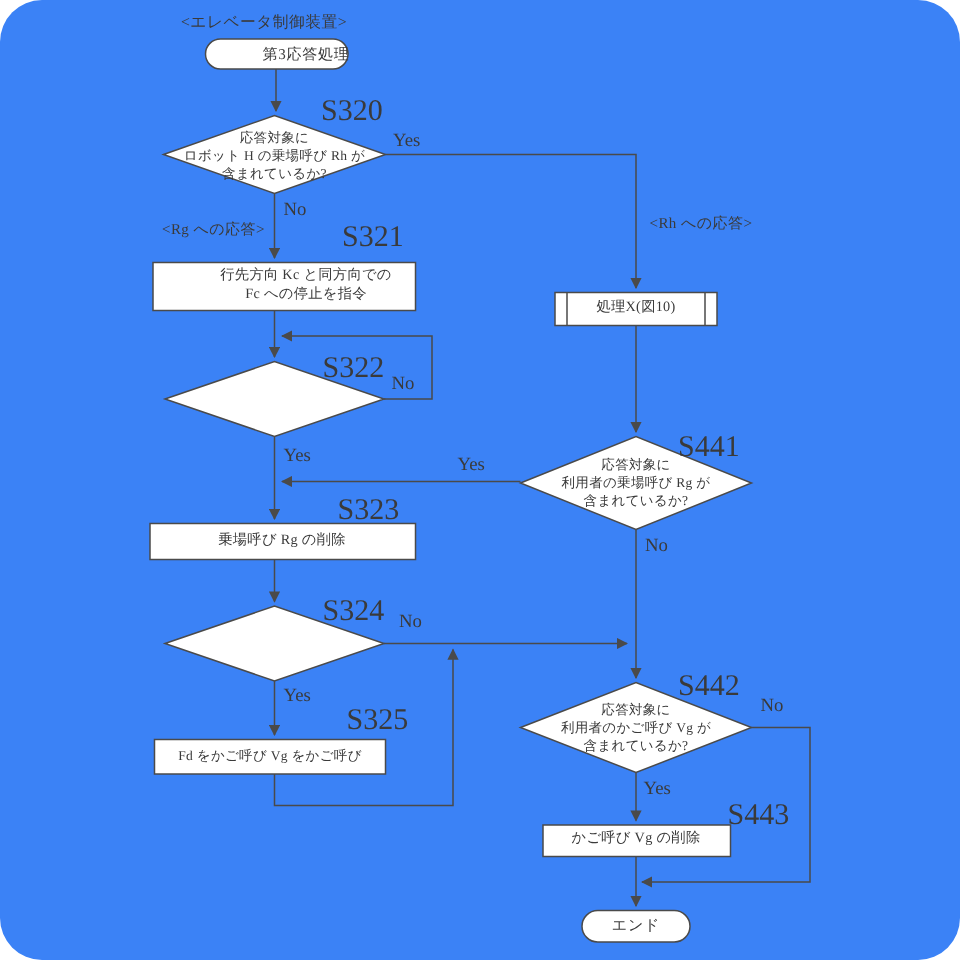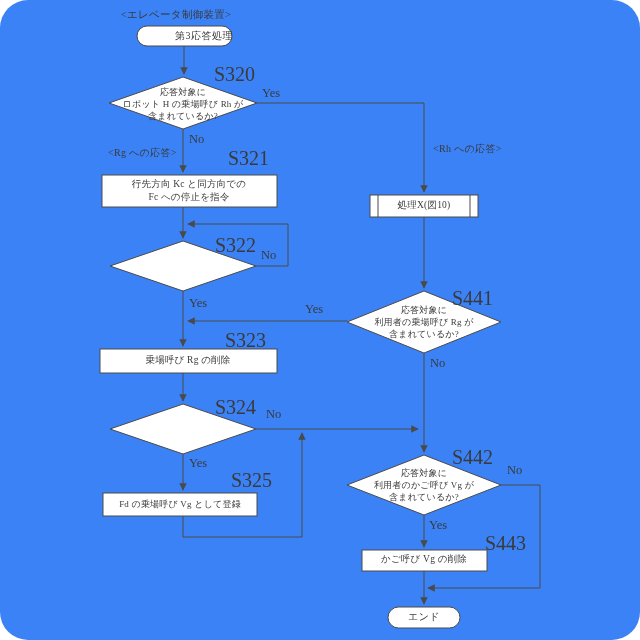--- a/index.html
+++ b/index.html
@@ -74,37 +74,37 @@
   <div class="txt terminal-text center" style="left:184px; top:36px;margin-left:20px;">第3応答処理</div>
   <div class="txt terminal-text center" style="left:424px; top:617px;">エンド</div>
 
   <div class="txt node-text center" style="left:183px; top:104px;">
     <div>応答対象に</div>
     <div>ロボット H の乗場呼び Rh が</div>
     <div>含まれているか?</div>
   </div>
   <div class="txt step-label" style="left:214px; top:63px;">S320</div>
 
-  <div class="txt box-text center" style="left:189px; top:191px;">
+  <div class="txt box-text center" style="left:204px; top:191px;">
     <div>行先方向 Kc と同方向での</div>
     <div>Fc への停止を指令</div>
   </div>
   <div class="txt step-label" style="left:228px; top:147px;">S321</div>
 
   <div class="txt step-label" style="left:215px; top:234px;">S322</div>
 
   <div class="txt box-text center" style="left:188px; top:361px;">
     <div>乗場呼び Rg の削除</div>
   </div>
   <div class="txt step-label" style="left:225px; top:329px;">S323</div>
 
   <div class="txt step-label" style="left:215px; top:396px;">S324</div>
 
   <div class="txt node-text center" style="left:180px; top:504px;">
-    <div>Fd の乗場呼び Vg として登録</div>
+    <div>Fd をかご呼び Vg をかご呼び</div>
   </div>
   <div class="txt step-label" style="left:231px; top:469px;">S325</div>
 
   <div class="txt box-text center" style="left:424px; top:206px;">
     <div>処理X(図10)</div>
   </div>
 
   <div class="txt node-text center" style="left:424px; top:322px;">
     <div>応答対象に</div>
     <div>利用者の乗場呼び Rg が</div>

